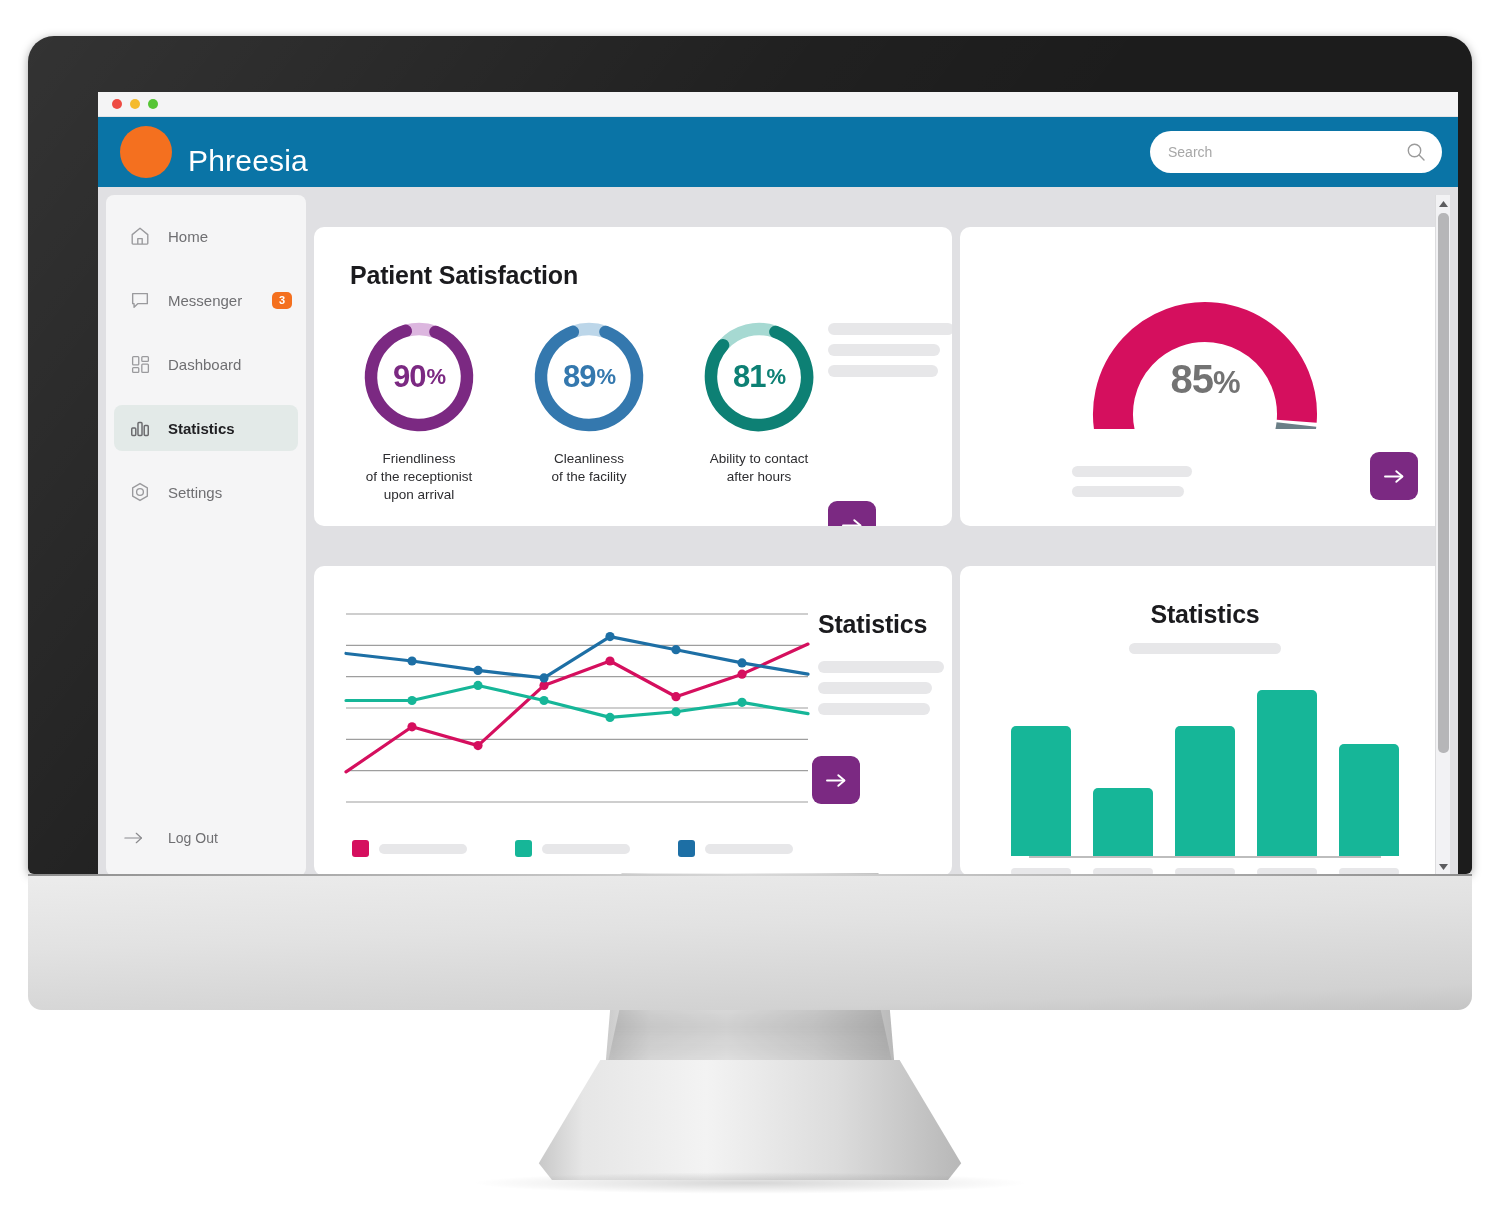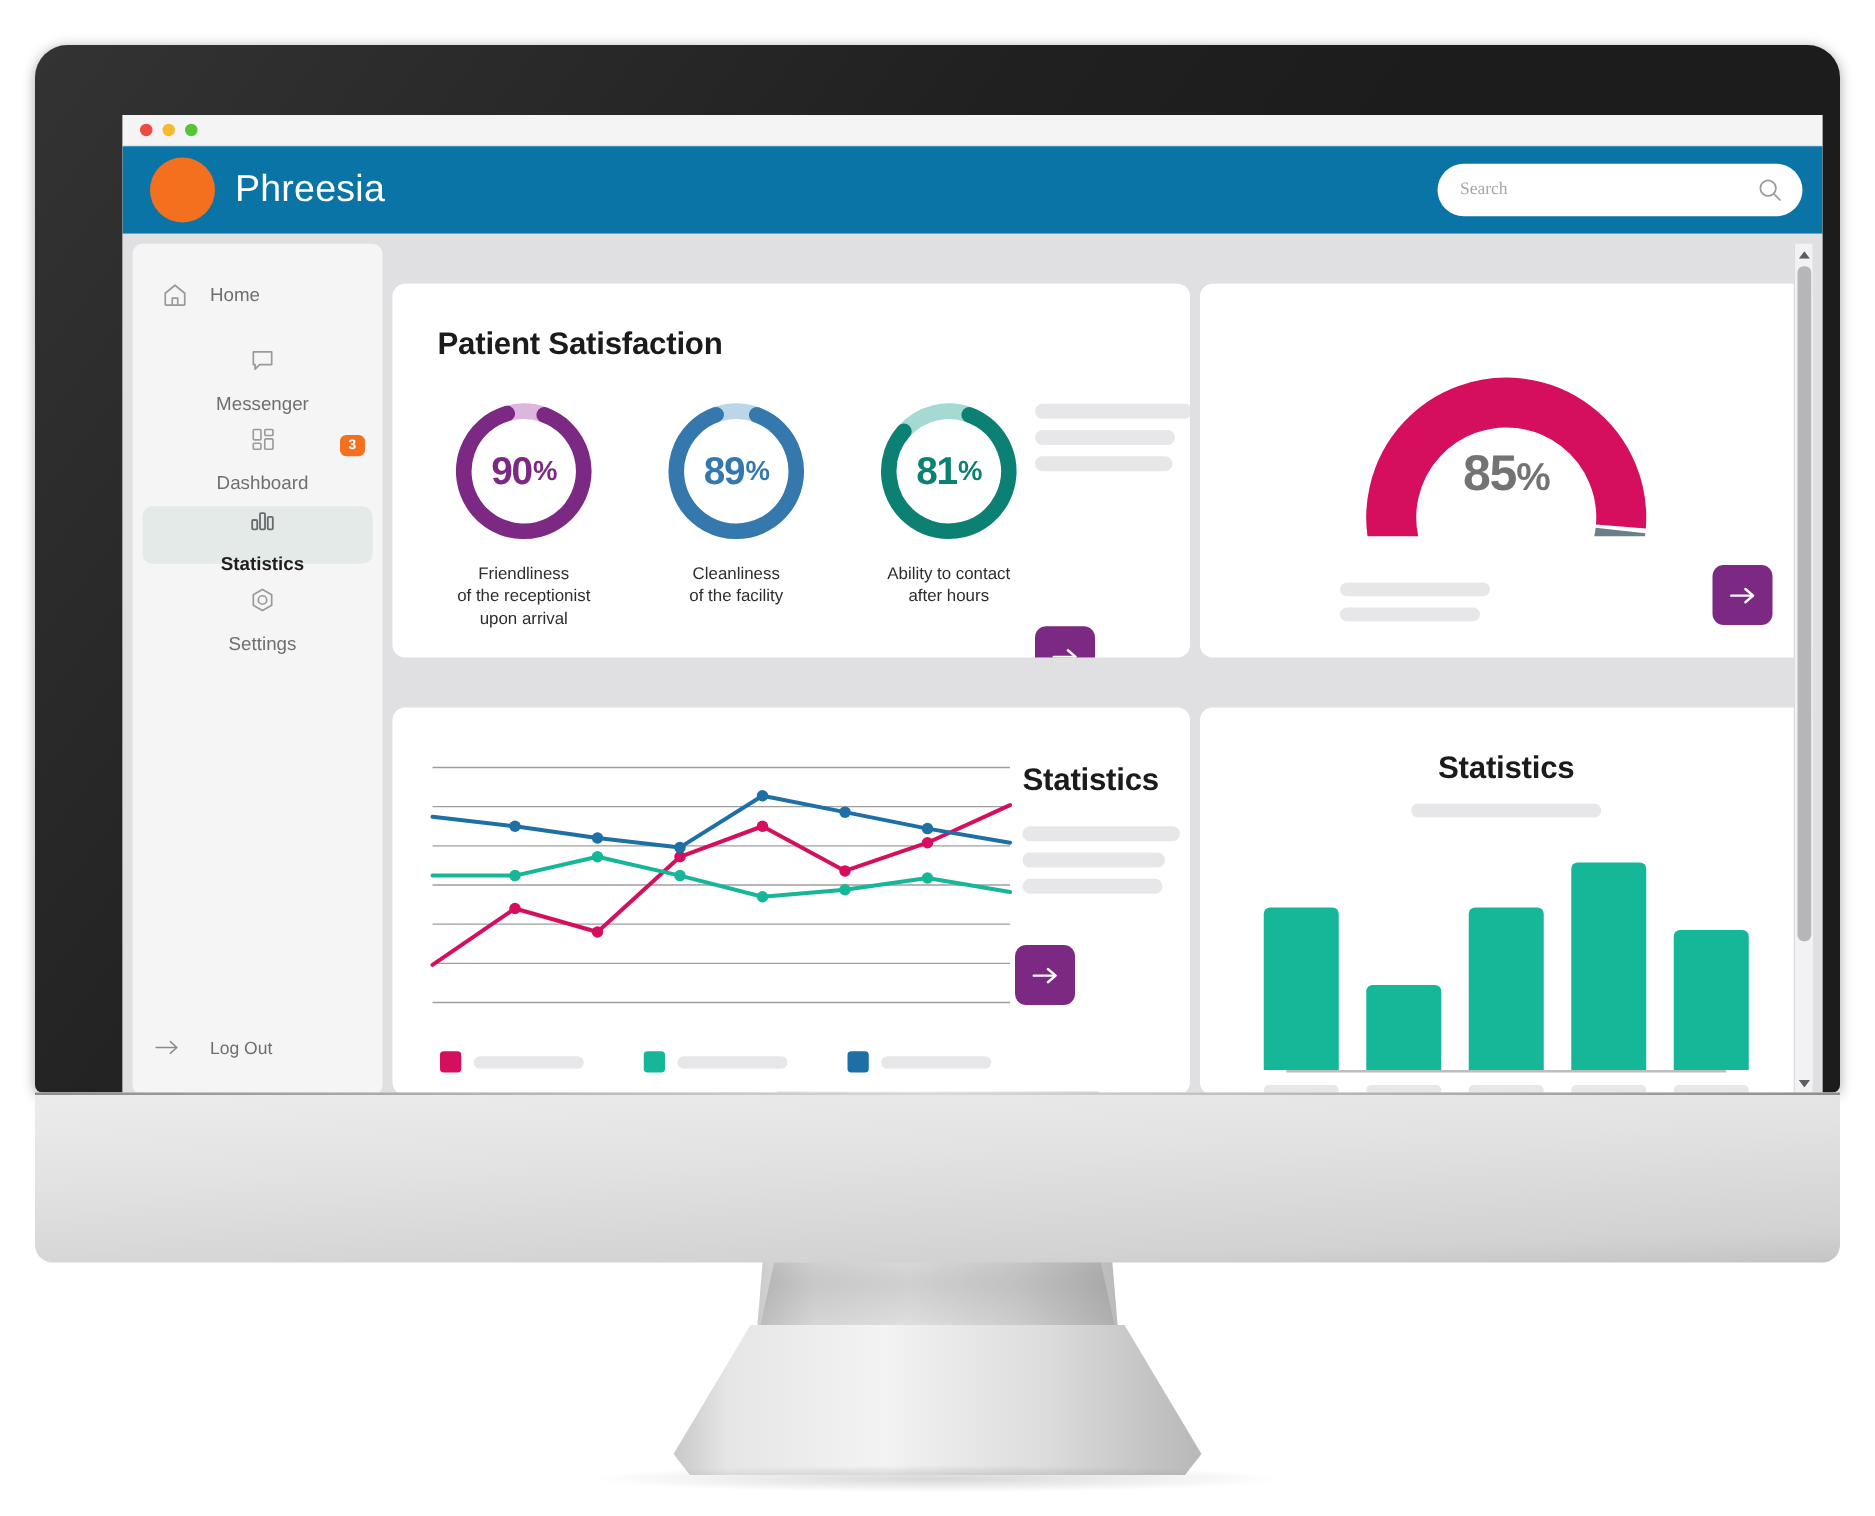--- a/index.html
+++ b/index.html
@@ -75,54 +75,54 @@
   .dot.r { background: #ee4b43; }
   .dot.y { background: #f5bb2d; }
   .dot.g { background: #56c535; }
 
   
   .appbar {
     height: 70px; background: #0a74a6;
     display: flex; align-items: center; padding: 0 16px 0 22px;
     justify-content: space-between;
   }
-  .brand { display: flex; align-items: center; gap: 16px; }
+  .brand { display: flex; align-items: flex-end; gap: 16px; }
   .logo-circle {
     width: 52px; height: 52px; border-radius: 50%; background: #f4701f;
   }
   .brand-name {
     color: #ffffff; font-size: 30px; font-weight: 400; letter-spacing: .2px;
   }
   .searchbox {
     position: relative; width: 292px; height: 42px;
     background: #ffffff; border-radius: 21px;
     display: flex; align-items: center; padding: 0 18px;
   }
   .searchbox input {
     border: 0; outline: 0; width: 100%; height: 100%;
-    font-family: Liberation Serif, serif; font-size: 14px; color: #555;
+    font-family: Liberation Sans, sans-serif; font-size: 14px; color: #555;
     background: transparent;
   }
   .searchbox input::placeholder { color: #a7a7a7; }
   .search-icon { position: absolute; right: 16px; top: 11px; }
 
   
   .appbody { display: flex; height: 697px; background: #e0e0e3; padding: 8px 8px 8px 8px; gap: 8px; }
 
   
   .sidebar {
     width: 200px; background: #f5f5f6; border-radius: 8px;
     display: flex; flex-direction: column; padding-top: 18px;
     flex: 0 0 200px;
   }
   .nav-item {
     display: flex; align-items: center; height: 46px; margin: 0 8px;
     padding: 0 6px 0 14px; border-radius: 8px; gap: 16px; cursor: pointer;
   }
-  .nav-item + .nav-item { margin-top: 18px; flex-direction: column; }
+  .nav-item + .nav-item { margin-top: 18px; }
   .nav-item.active { background: #e3eae8; }
   .nav-label { font-size: 15px; color: #6f6f72; }
   .nav-item.active .nav-label { color: #1f1f22; font-weight: 700; }
   .nav-icon { width: 24px; height: 24px; display: flex; align-items: center; justify-content: center; }
   .badge {
     margin-left: auto; background: #f4701f; color: #fff;
     font-size: 11px; font-weight: 700; border-radius: 5px;
     padding: 3px 7px; line-height: 1;
   }
   .logout {

